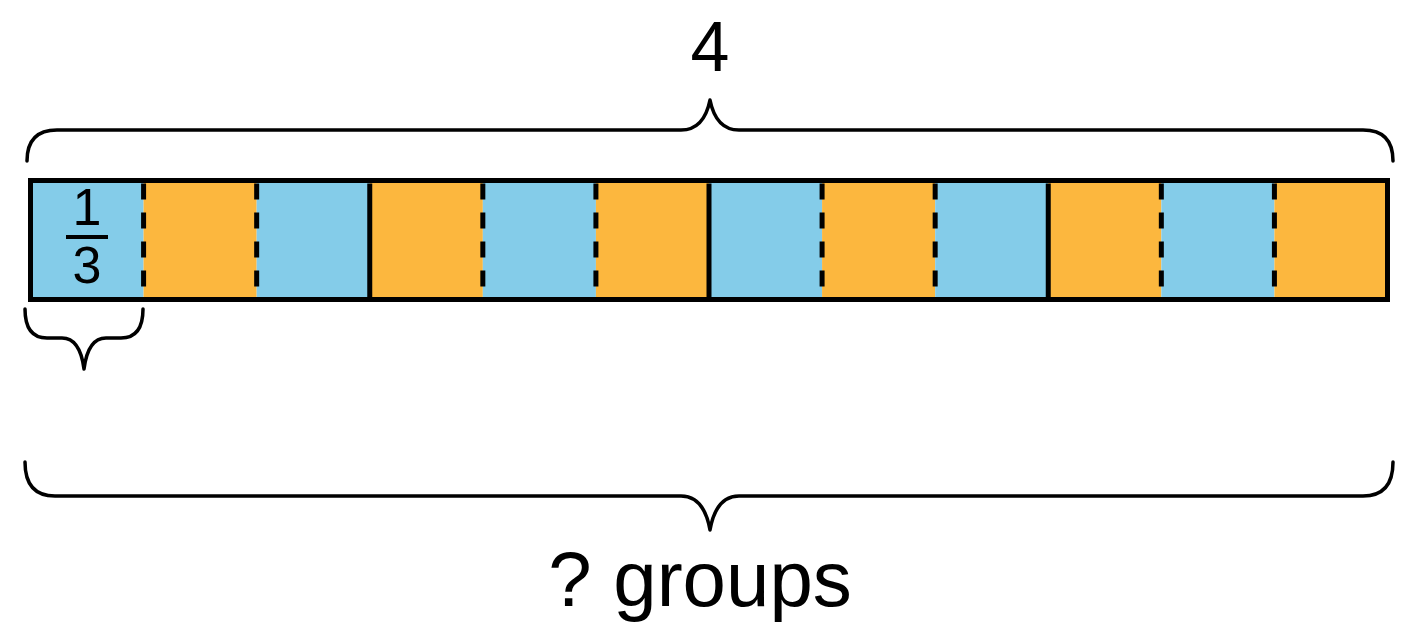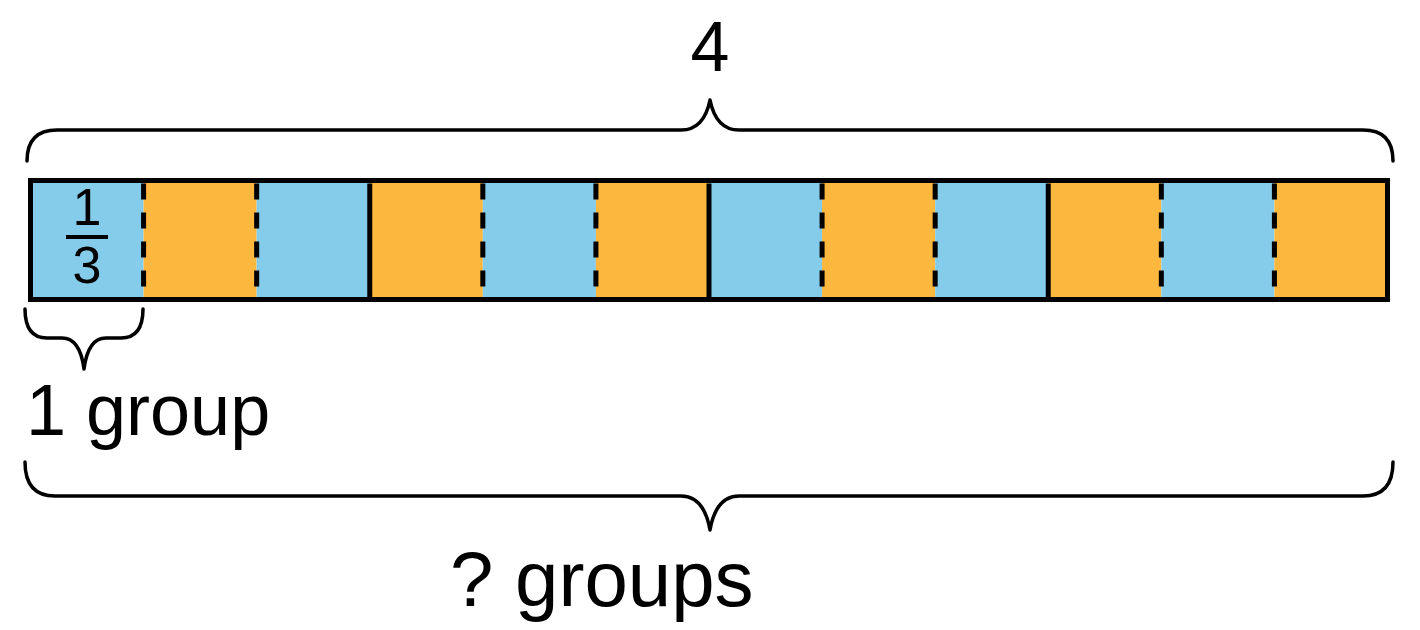--- a/index.html
+++ b/index.html
@@ -6,21 +6,21 @@
   .stage{
     position:relative;width:1420px;height:630px;background:#ffffff;overflow:hidden;
     font-family:"Liberation Sans","DejaVu Sans",sans-serif;color:#000;
   }
   .layer{position:absolute;left:0;top:0;}
   .brace{fill:none;stroke:#000;stroke-width:3.5;stroke-linecap:round;stroke-linejoin:round;}
   #bar-outline{fill:none;stroke:#000;stroke-width:5;}
   .lbl{position:absolute;line-height:1;color:#000;white-space:nowrap;}
   .total-label{left:610px;top:12px;width:200px;text-align:center;font-size:70px;}
   .one-group-label{left:26px;top:374px;font-size:72px;}
-  .question-label{left:450px;top:540px;width:500px;font-size:78px;}
+  .question-label{left:450px;top:540px;width:500px;text-align:center;font-size:78px;}
   .fraction{
     position:absolute;left:52px;top:184px;width:70px;
     display:flex;flex-direction:column;align-items:center;
     font-size:52px;line-height:0.9;color:#000;
   }
   .frac-num{display:inline-block;border-bottom:4px solid #000;padding:0 7px 4px;}
   .frac-den{padding-top:3px;}
 </style>
 </head>
 <body>
@@ -65,16 +65,15 @@
     <path class="brace" d="M 25 462 Q 25 496 55 496 L 681 496 Q 704 496 710 530 Q 716 496 739 496 L 1363 496 Q 1393 496 1393 462" stroke="#000000"></path>
   </svg>
 
   <div class="lbl total-label">4</div>
 
   <div class="fraction">
     <span class="frac-num">1</span>
     <span class="frac-den">3</span>
   </div>
 
-  <div class="lbl one-group-label">1 group</div>
 
   <div class="lbl question-label">? groups</div>
 </div>
 
 </body></html>

